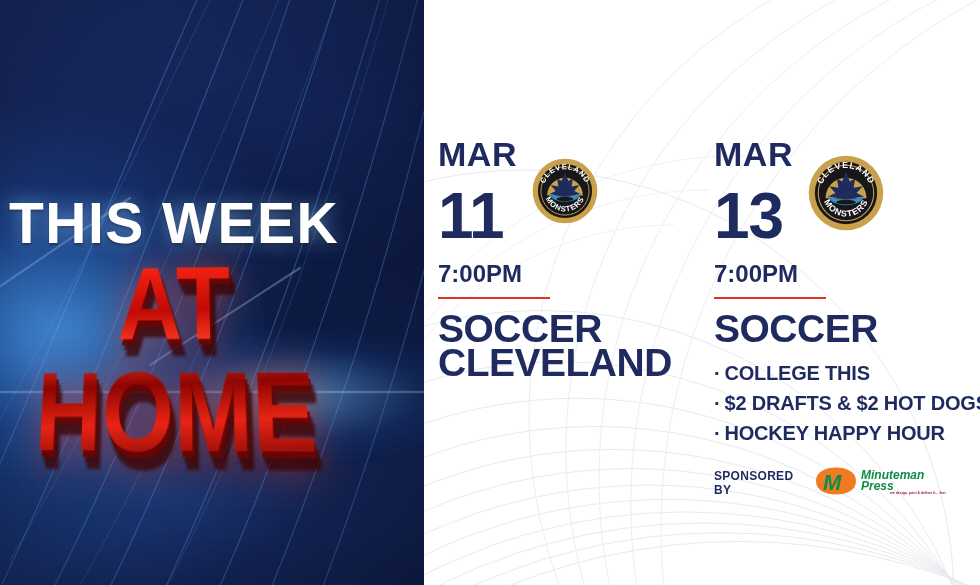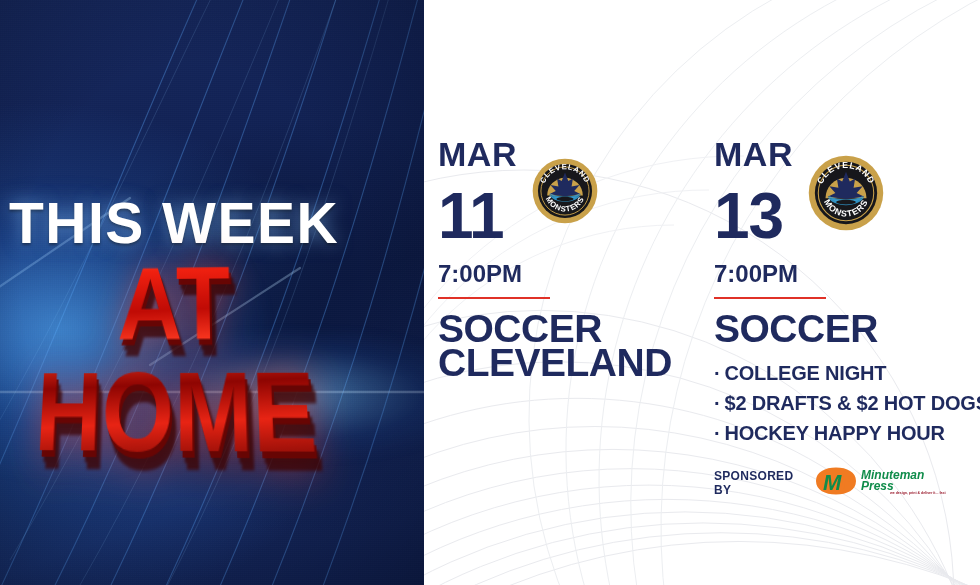--- a/index.html
+++ b/index.html
@@ -373,21 +373,21 @@
         </div>
 
         <div class="ev-rule"></div>
 
         <div class="ev-title">
           <span class="tl">SOCCER</span>
         </div>
 
         <ul class="ev-bullets">
           <li>
-            <span class="dot">·</span><span>COLLEGE NIGHT</span>
+            <span class="dot">·</span><span>COLLEGE THIS</span>
           </li>
           <li>
             <span class="dot">·</span><span>$2 DRAFTS &amp; $2 HOT DOGS</span>
           </li>
           <li>
             <span class="dot">·</span><span>HOCKEY HAPPY HOUR</span>
           </li>
         </ul>
 
         <div class="sponsor-row">

